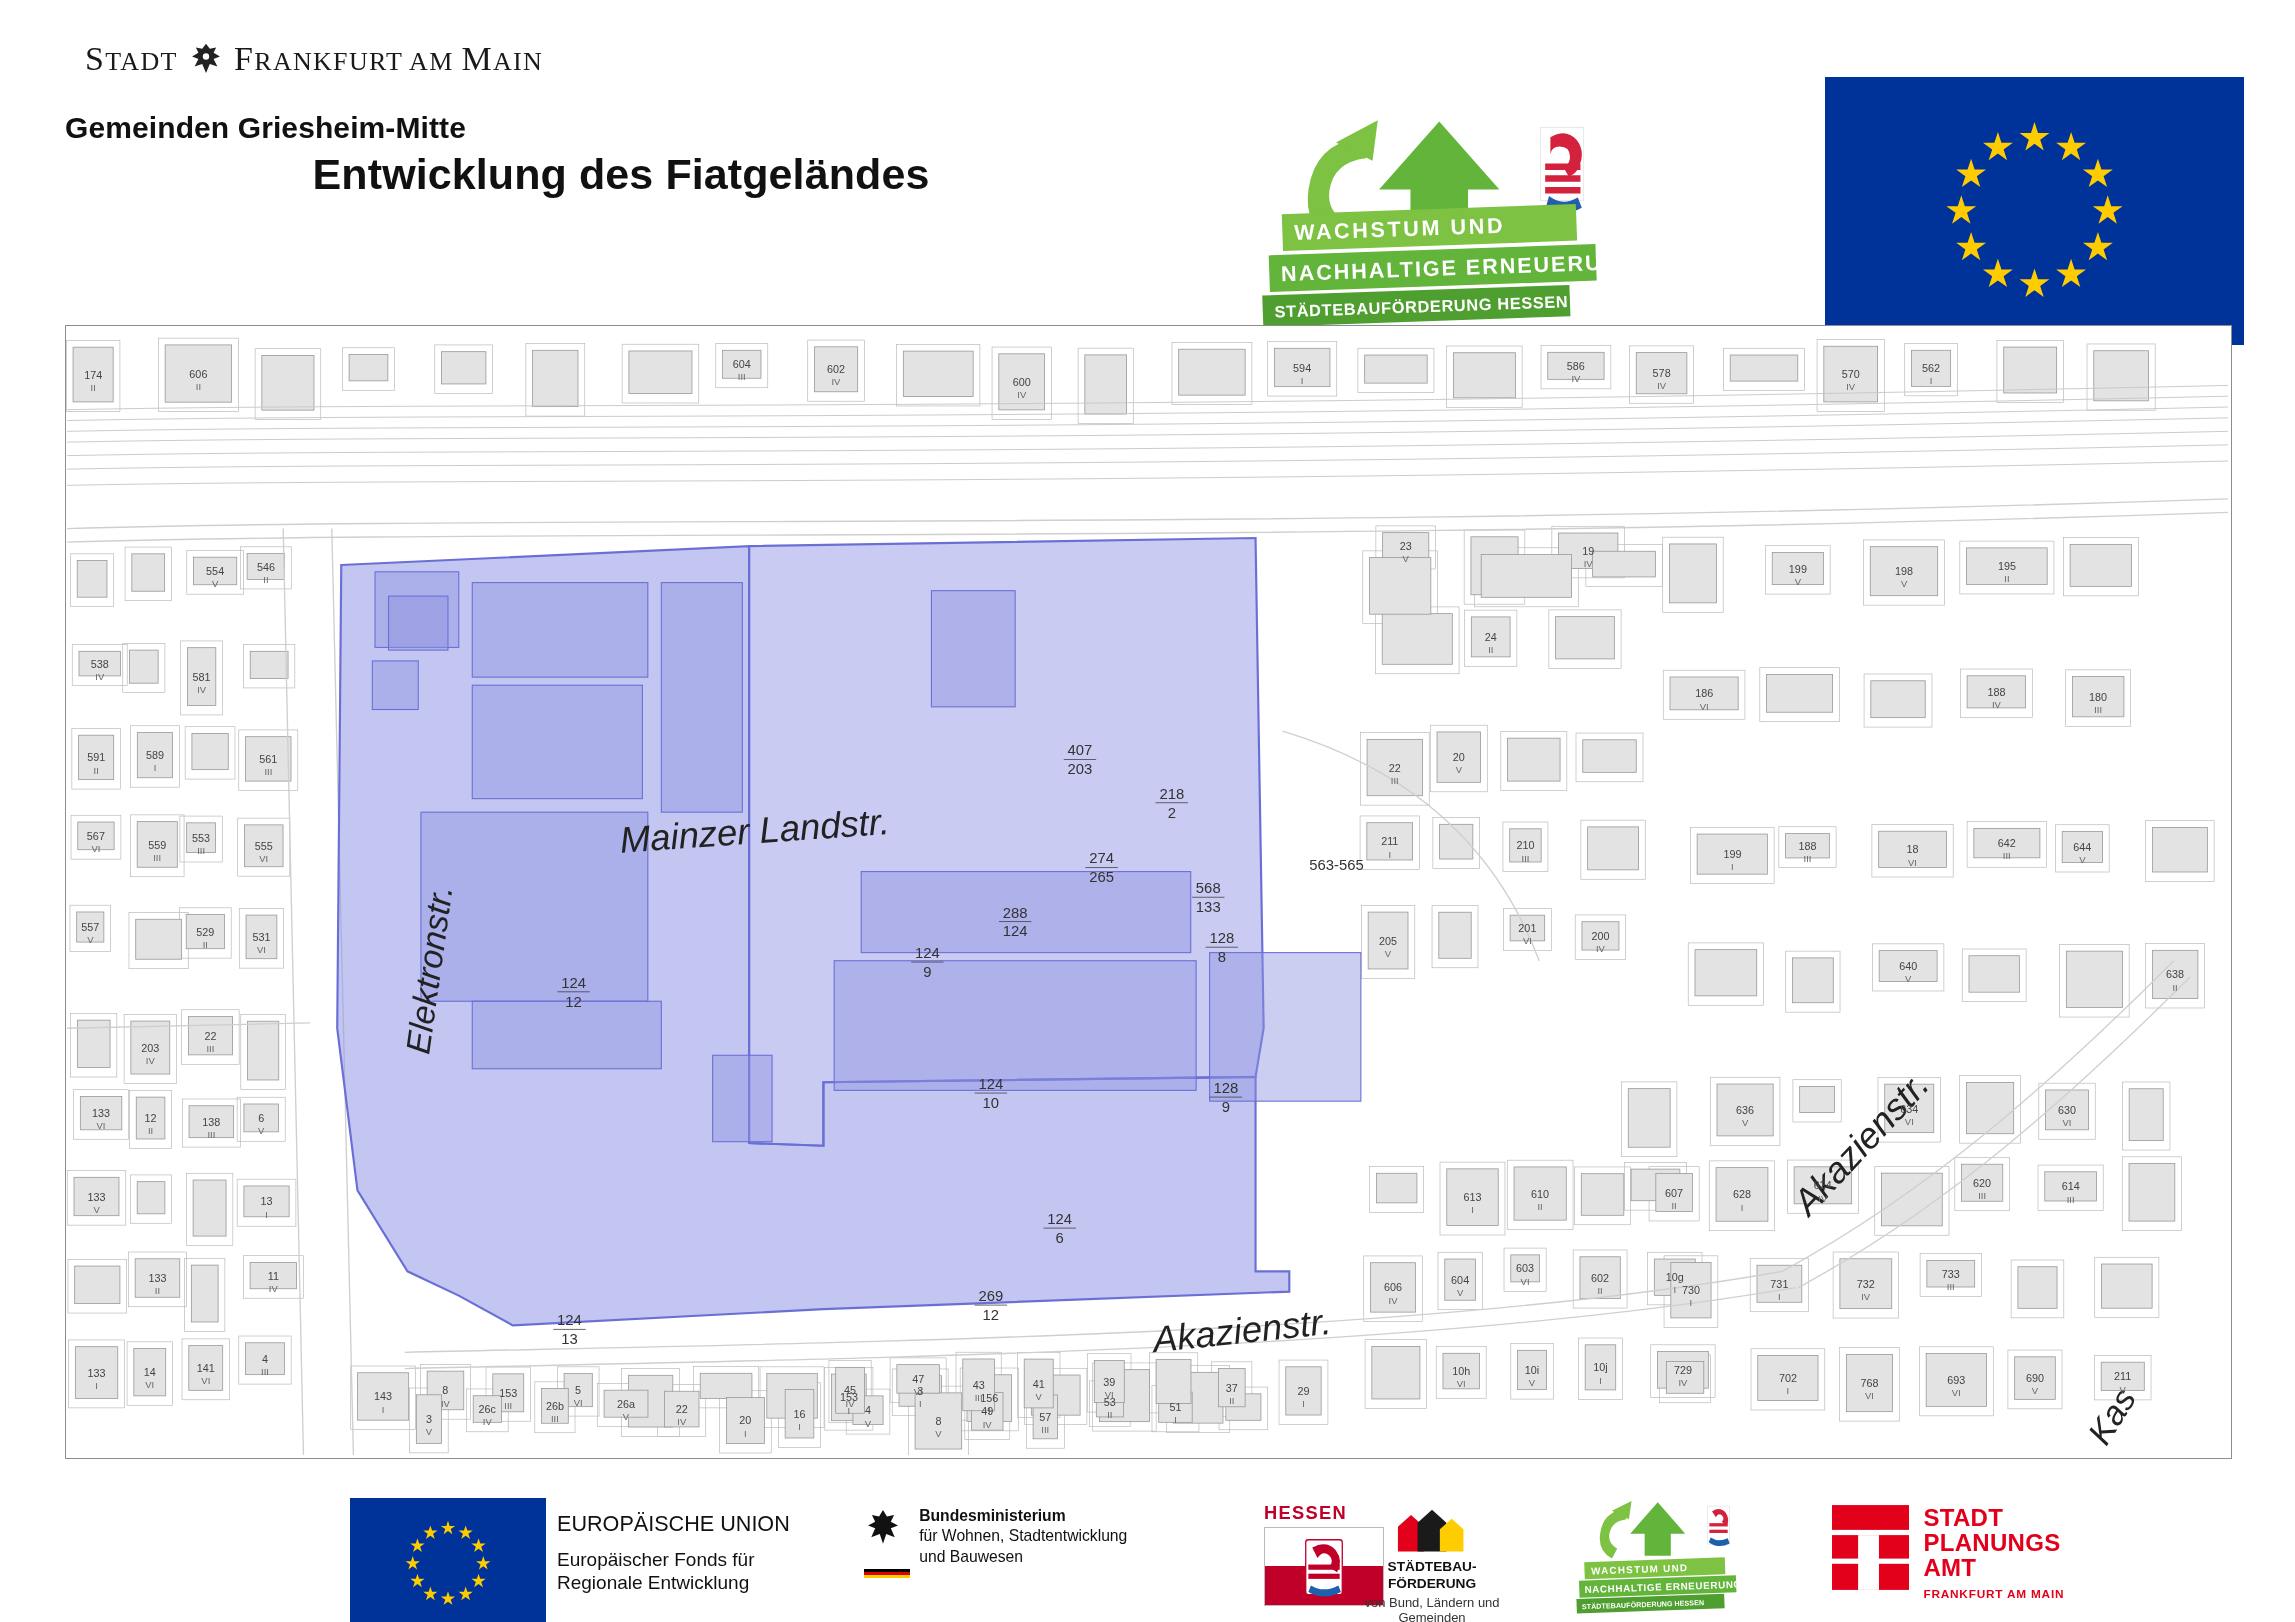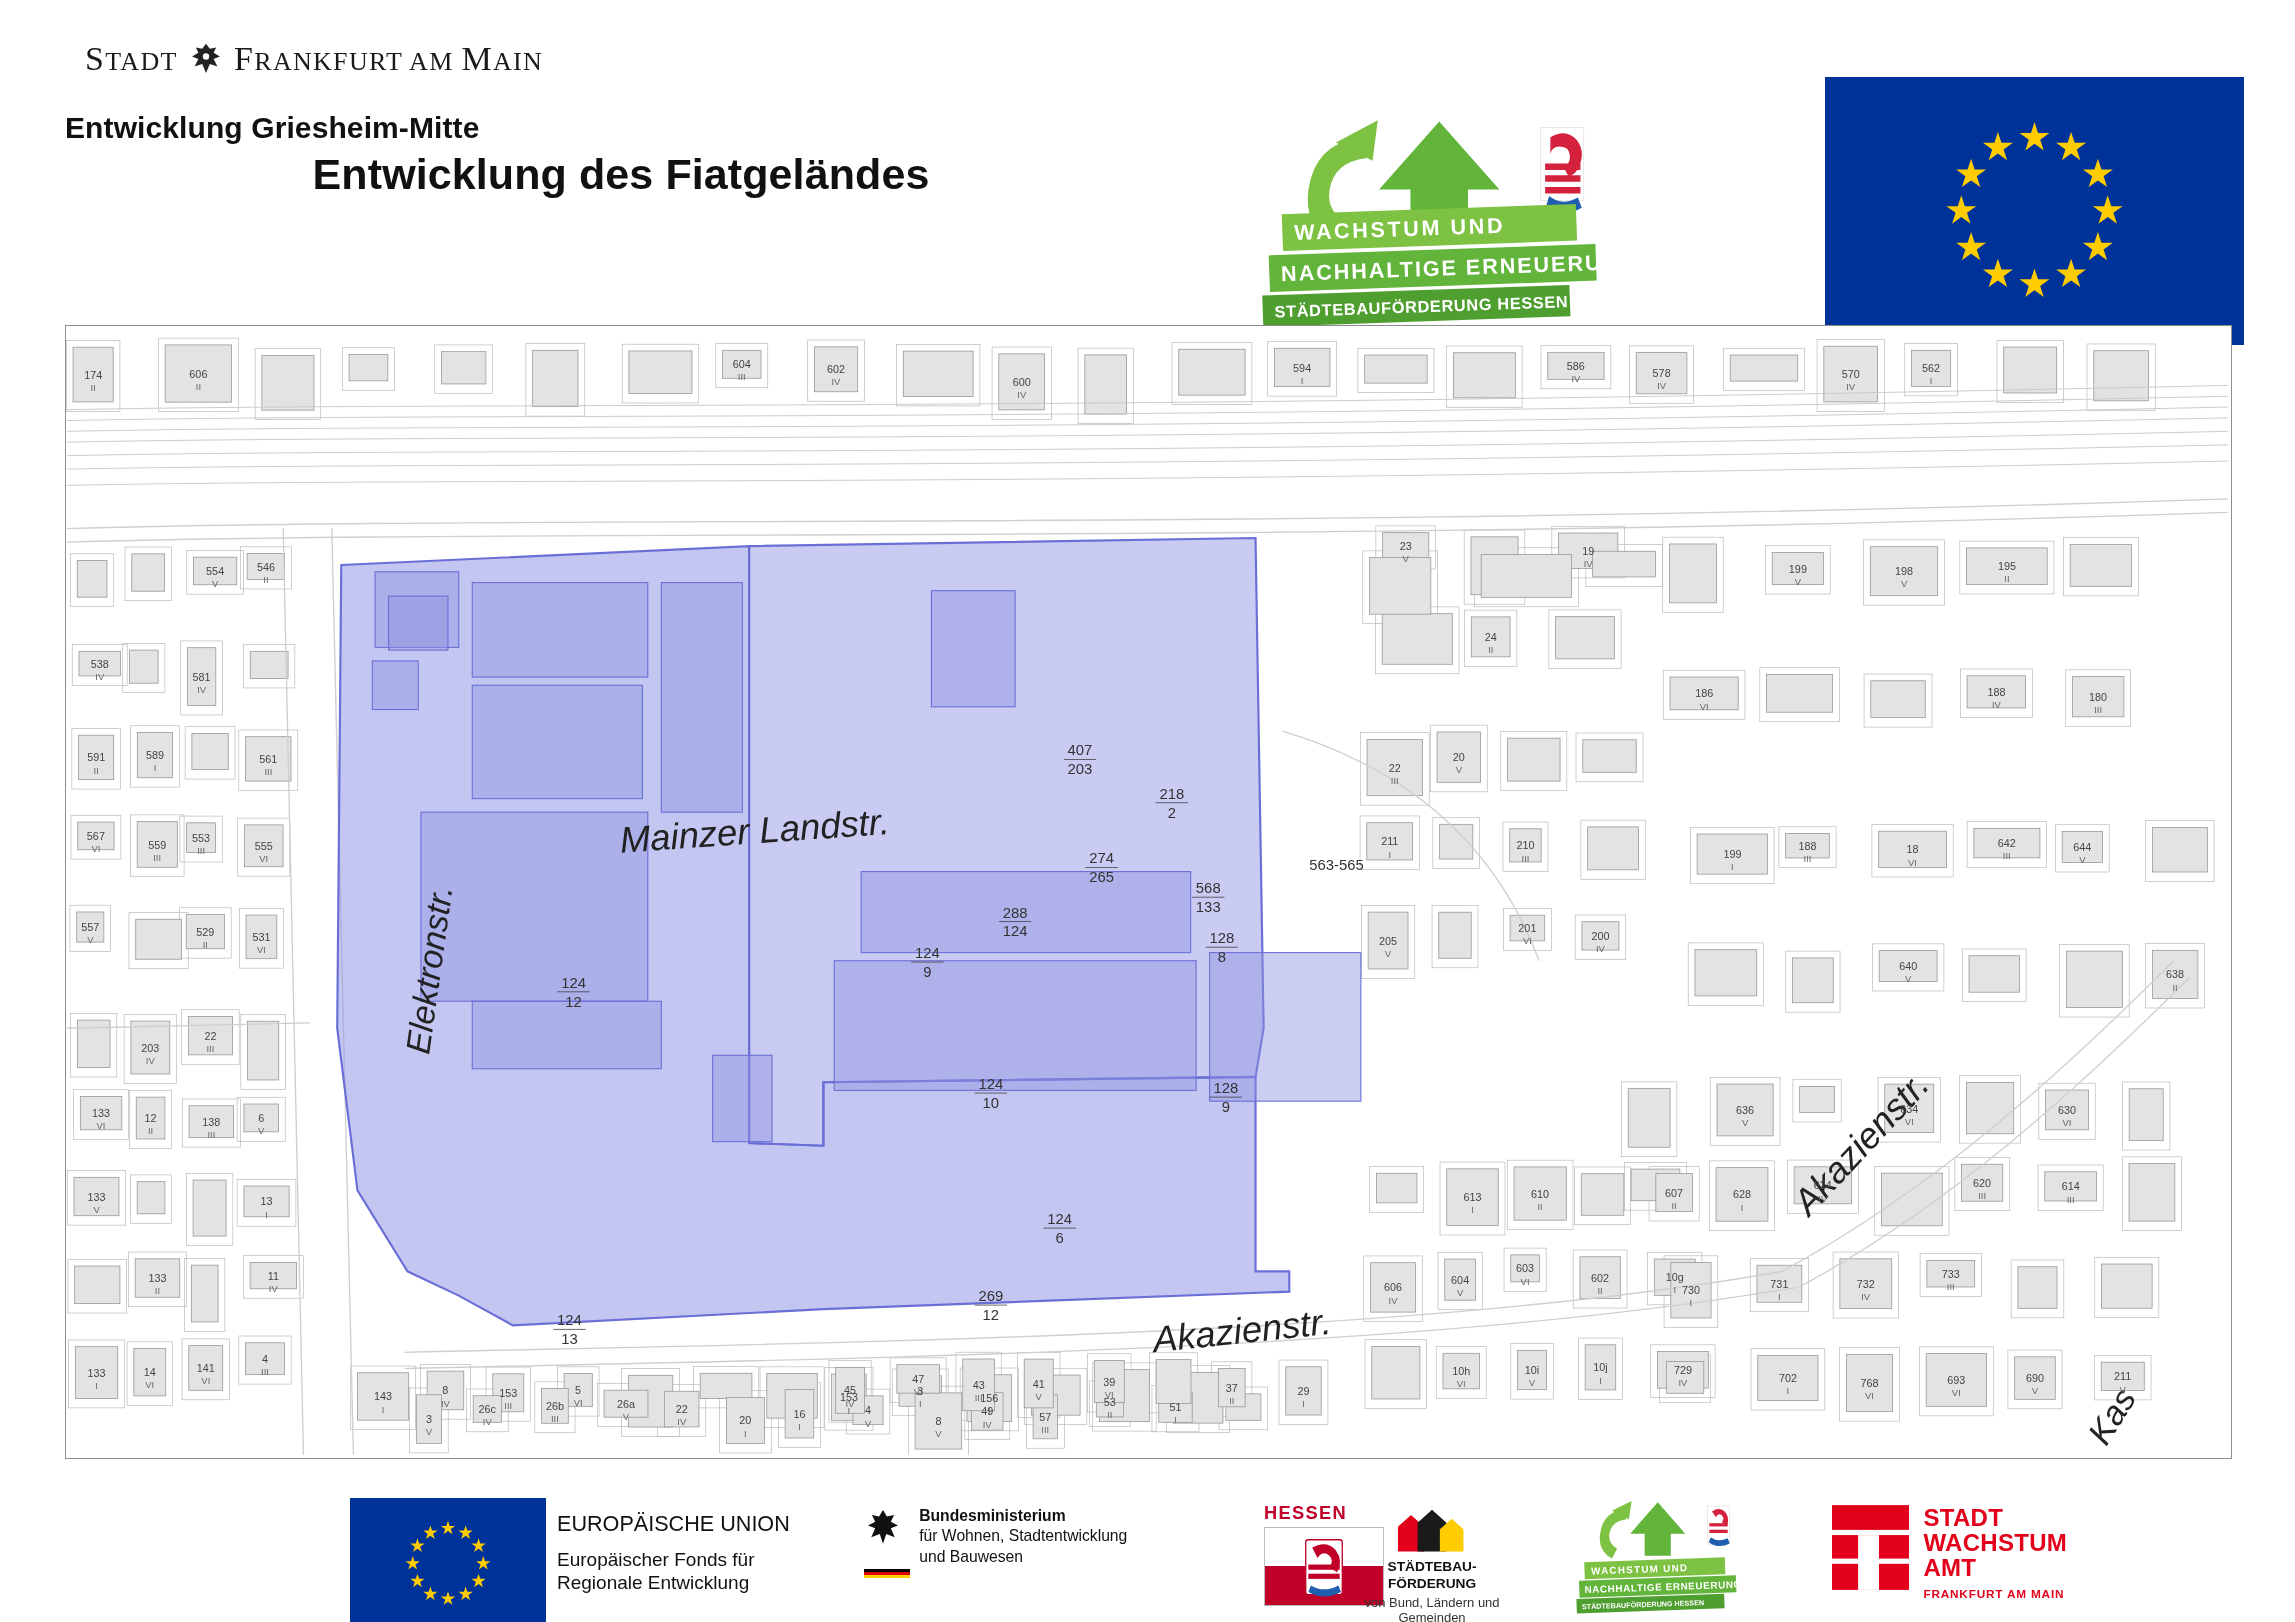--- a/index.html
+++ b/index.html
@@ -237,21 +237,21 @@
 <div id="city-logo">
   <span class="word"><span class="cap">S</span>TADT</span>
   <svg class="eagle" viewBox="0 0 60 60">
     <path d="M30 6 L36 14 L46 12 L42 20 L52 26 L42 30 L48 42 L36 38 L30 52 L24 38 L12 42 L18 30 L8 26 L18 20 L14 12 L24 14 Z" fill="#222"></path>
     <circle cx="30" cy="26" r="5" fill="#fff"></circle>
   </svg>
   <span class="word"><span class="cap">F</span>RANKFURT AM <span class="cap">M</span>AIN</span>
 </div>
 
 <div id="title-block">
-  <div id="title-sub">Entwicklung Griesheim-Mitte</div>
+  <div id="title-sub">Gemeinden Griesheim-Mitte</div>
   <div id="title-main">Entwicklung des Fiatgeländes</div>
 </div>
 
 <div id="wachstum-logo-top">
   <svg class="wl-svg" viewBox="0 0 740 390">
 
     <g>
       <path d="M180 60 q-70 10 -80 80 q-8 56 40 82 l18 -32 q-30 -16 -26 -48 q6 -44 56 -50 z" fill="#7dc242"></path>
       <path d="M206 34 l-8 62 l-56 -28 z" fill="#7dc242"></path>
       <path d="M300 36 L392 140 L344 140 L344 212 L256 212 L256 140 L208 140 Z" fill="#62b43a"></path>
@@ -1129,19 +1129,19 @@
   <div id="stadtplanungsamt">
     <svg id="spa-mark" viewBox="0 0 118 130">
       <rect x="0" y="0" width="118" height="38" fill="#e2001a"></rect>
       <rect x="0" y="46" width="72" height="36" fill="#e2001a"></rect>
       <rect x="0" y="90" width="118" height="40" fill="#e2001a"></rect>
       <rect x="40" y="46" width="32" height="84" fill="#ffffff"></rect>
       <rect x="72" y="46" width="46" height="36" fill="#e2001a"></rect>
     </svg>
     <div id="spa-text">
       <div class="sp-l">STADT</div>
-      <div class="sp-l">WACHSTUM</div>
+      <div class="sp-l">PLANUNGS</div>
       <div class="sp-l">AMT</div>
       <div class="sp-sub">FRANKFURT AM MAIN</div>
     </div>
   </div>
 </div>
 
 
 </body></html>

